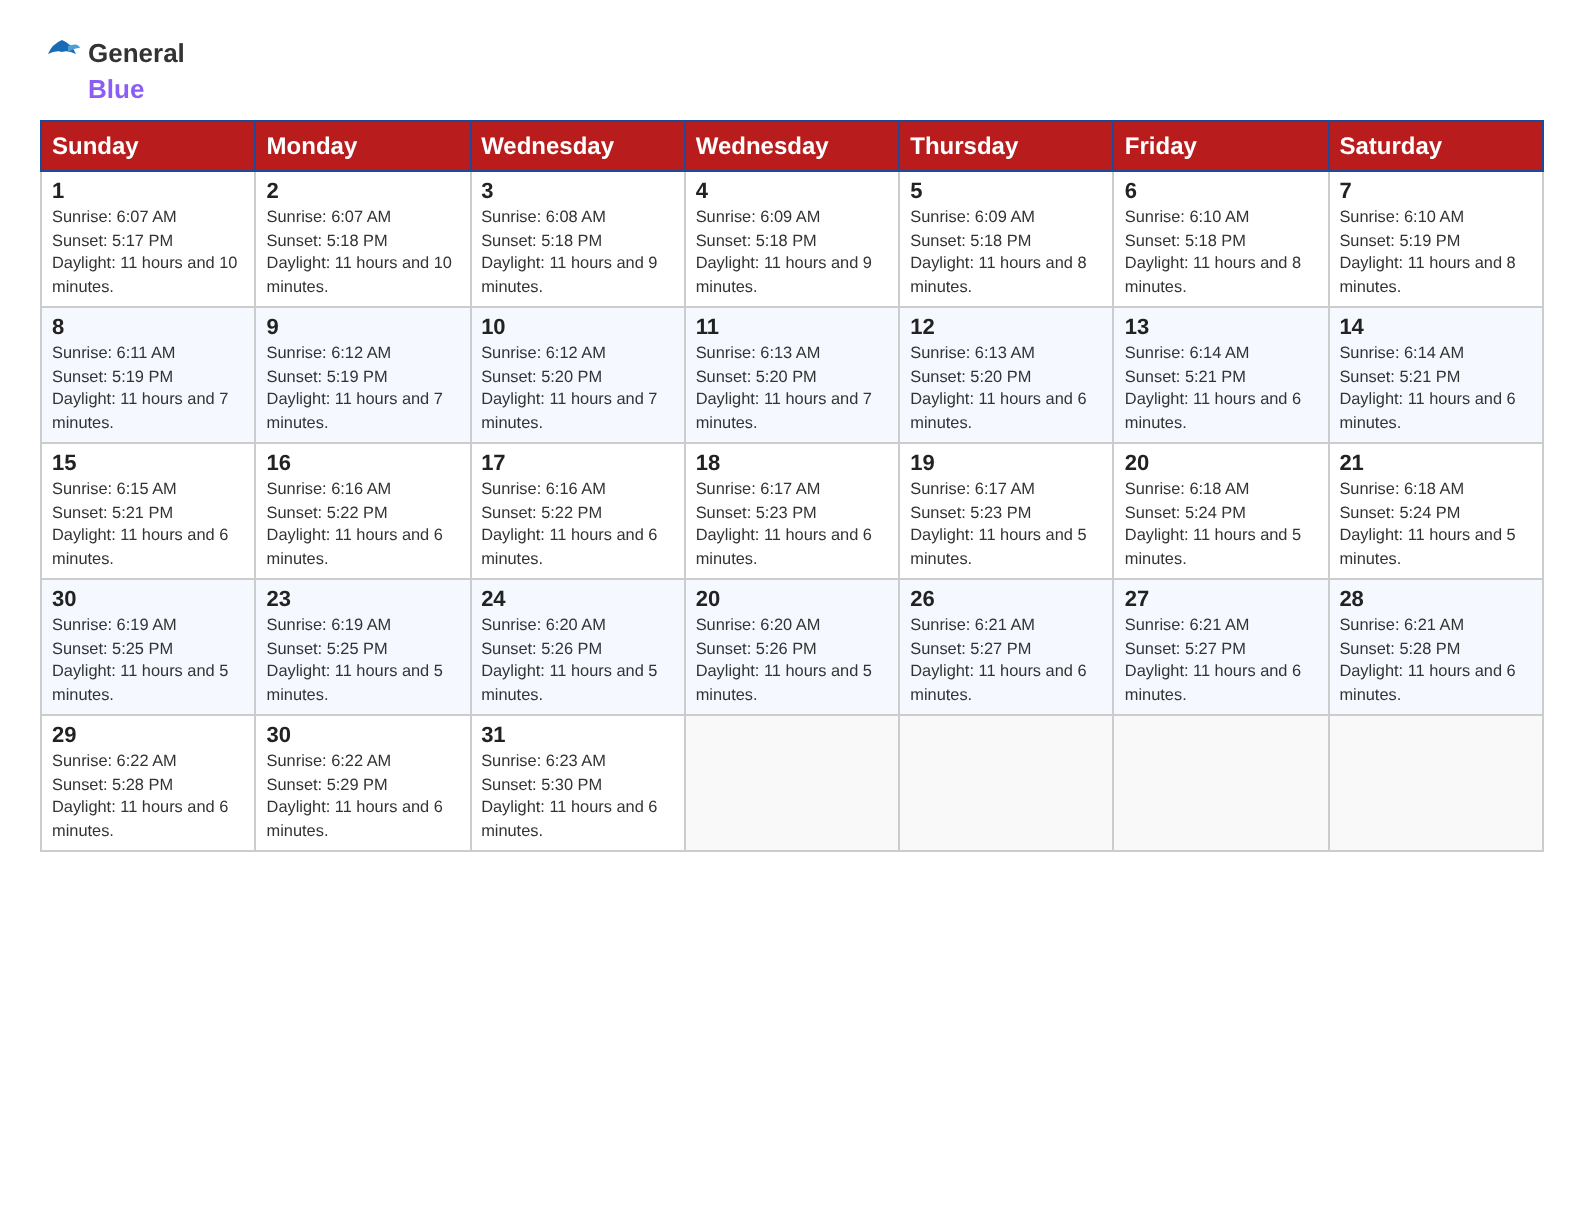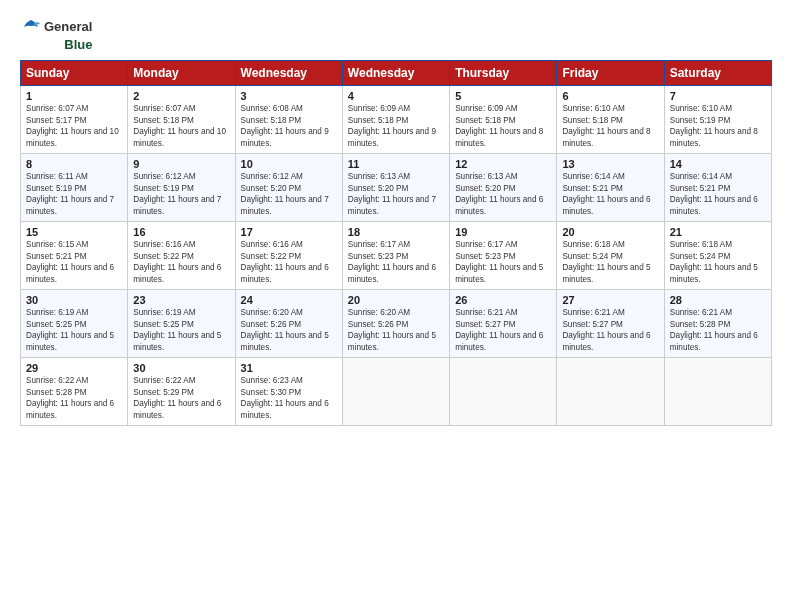--- a/index.html
+++ b/index.html
@@ -80,30 +80,30 @@
     .empty-cell {
       background: #f9f9f9 !important;
     }
   </style>
 </head>
 <body>
 
 <div class="page">
   <div class="header">
     <div class="logo">
-  <div style="display:flex;flex-direction:column;align-items:flex-end;line-height:1.1;">
+  <div style="display:flex;flex-direction:column;align-items:flex-start;line-height:1.1;">
     <div style="display:flex;align-items:center;gap:2px;">
       <svg width="22" height="22" viewBox="0 0 22 22">
         <rect width="22" height="22" rx="2" fill="white"></rect>
         <path d="M11 4 Q16 6 18 11 Q14 9 11 10 Q8 9 4 11 Q6 6 11 4Z" fill="#1a6bb5"></path>
         <path d="M14 7 Q19 5 20 8 Q17 8 14 10Z" fill="#4a9fd4"></path>
       </svg>
       <span style="font-size:13px;font-weight:bold;color:#333;">General</span>
     </div>
-    <span style="font-size:13px;font-weight:bold;color:#14532d;margin-left:24px;">Blue</span>
+    <span style="font-size:13px;font-weight:bold;color:#8b5cf6;margin-left:24px;">Blue</span>
   </div>
 </div>
     <div class="title-block">
       <div class="main-title"></div>
       <div class="subtitle"></div>
     </div>
   </div>
 
   <table class="calendar">
     <thead>

